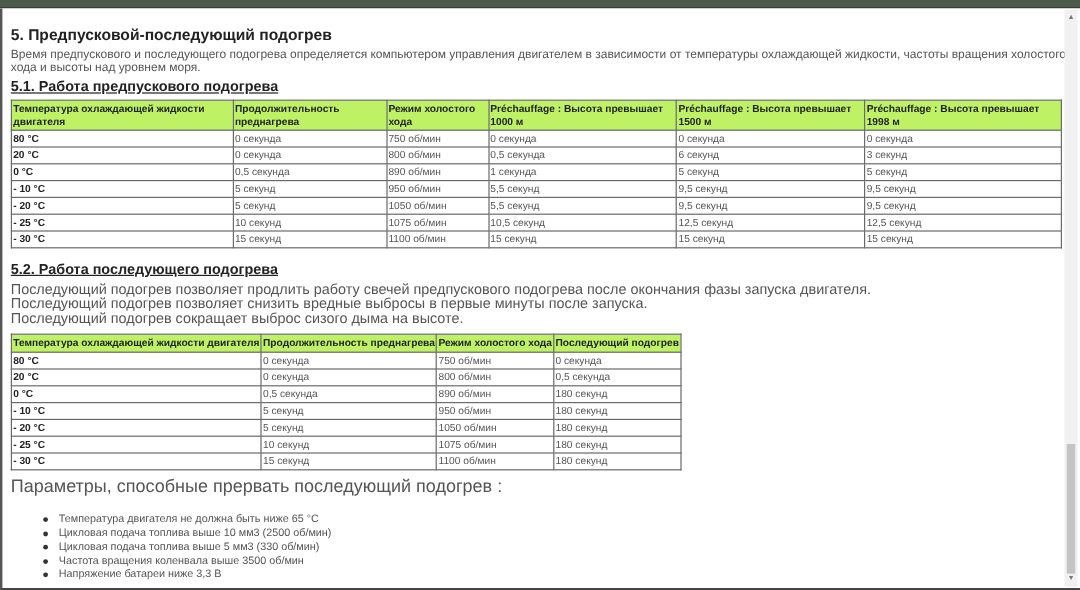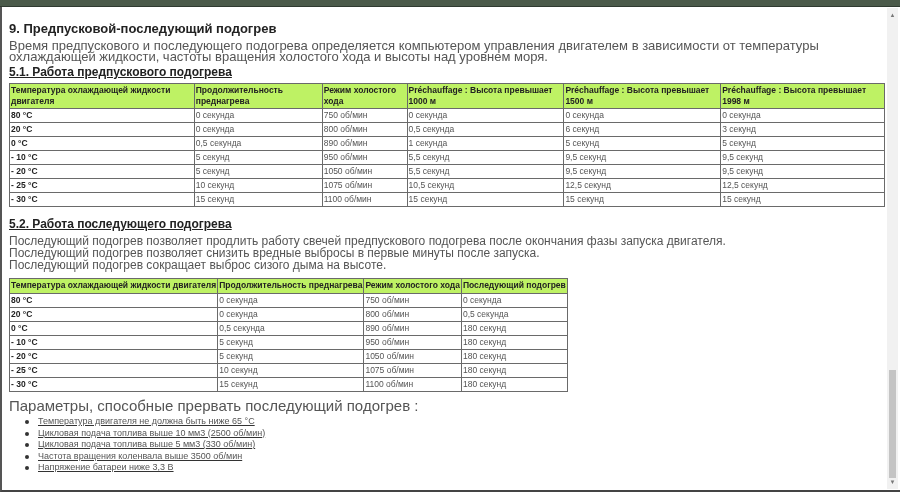--- a/index.html
+++ b/index.html
@@ -22,21 +22,21 @@
     position: absolute; left: 7px; top: 14px; width: 870px;
     color: #333;
   }
   h1 {
     font-size: 13px; font-weight: bold; margin: 0 0 4px 0; color: #222;
   }
   h2 {
     font-size: 12px; font-weight: bold; margin: 0 0 4px 0; color: #222; text-decoration: underline;
   }
   p.intro {
-    font-size: 13px; line-height: 11px; margin: 0 0 3px 0; color: #555; width: 880px;
+    font-size: 10px; line-height: 11px; margin: 0 0 3px 0; color: #555; width: 880px;
   }
   table.t {
     border-collapse: collapse; font-size: 8.5px; color: #555;
   }
   table.t th, table.t td {
     border: 1px solid #6a6a6a; padding: 1px 1px; text-align: left; vertical-align: top;
     line-height: 10.5px; white-space: nowrap;
   }
   table.t th { font-weight: bold; color: #222; background: #bef264; }
   table.t td.temp { font-weight: bold; color: #222; }
@@ -52,21 +52,21 @@
   .notes p { font-size: 12px; line-height: 12px; margin: 0; color: #555; }
   .notes { margin-bottom: 7px; }
   table.t2 { margin-bottom: 8px; }
   table.t2 th { height: 12px; }
   table.t2 td { height: 11px; }
   table.t2 col.c1 { width: 208px; }
   table.t2 col.c2 { width: 145px; }
   table.t2 col.c3 { width: 97px; }
   table.t2 col.c4 { width: 103px; }
   .params-title { font-size: 15px; line-height: 11px; color: #555; margin: 0; }
-  ul.params { margin: 5px; padding-left: 24px; list-style: none; text-decoration: underline; }
+  ul.params { margin: 16px; padding-left: 24px; list-style: none; }
   ul.params li { font-size: 9px; line-height: 11.5px; color: #555; position: relative; }
   ul.params li .bullet {
     position: absolute; left: -13px; top: 4px; width: 4px; height: 4px; border-radius: 50%; background: #333;
   }
   .scrollbar {
     position: absolute; left: 887px; top: 8px; width: 11px; height: 481px; background: #f1f1f1;
   }
   .scroll-up {
     position: absolute; left: 0; top: 2px; width: 11px; height: 10px;
     font-size: 6px; color: #777; text-align: center; line-height: 10px;
@@ -79,21 +79,21 @@
     font-size: 6px; color: #777; text-align: center; line-height: 10px;
   }
 </style>
 </head>
 <body>
 
 <div class="topbar"></div>
 
 <div class="frame">
   <div class="content">
-    <h1>9. Предпусковой-последующий подогрев</h1>
+    <h1>5. Предпусковой-последующий подогрев</h1>
     <p class="intro">Время предпускового и последующего подогрева определяется компьютером управления двигателем в зависимости от температуры охлаждающей жидкости, частоты вращения холостого хода и высоты над уровнем моря.</p>
 
     <h2>5.1. Работа предпускового подогрева</h2>
     <table class="t t1" id="preheat-table">
       <colgroup>
           <col class="c1">
           <col class="c2">
           <col class="c3">
           <col class="c4">
           <col class="c5">

